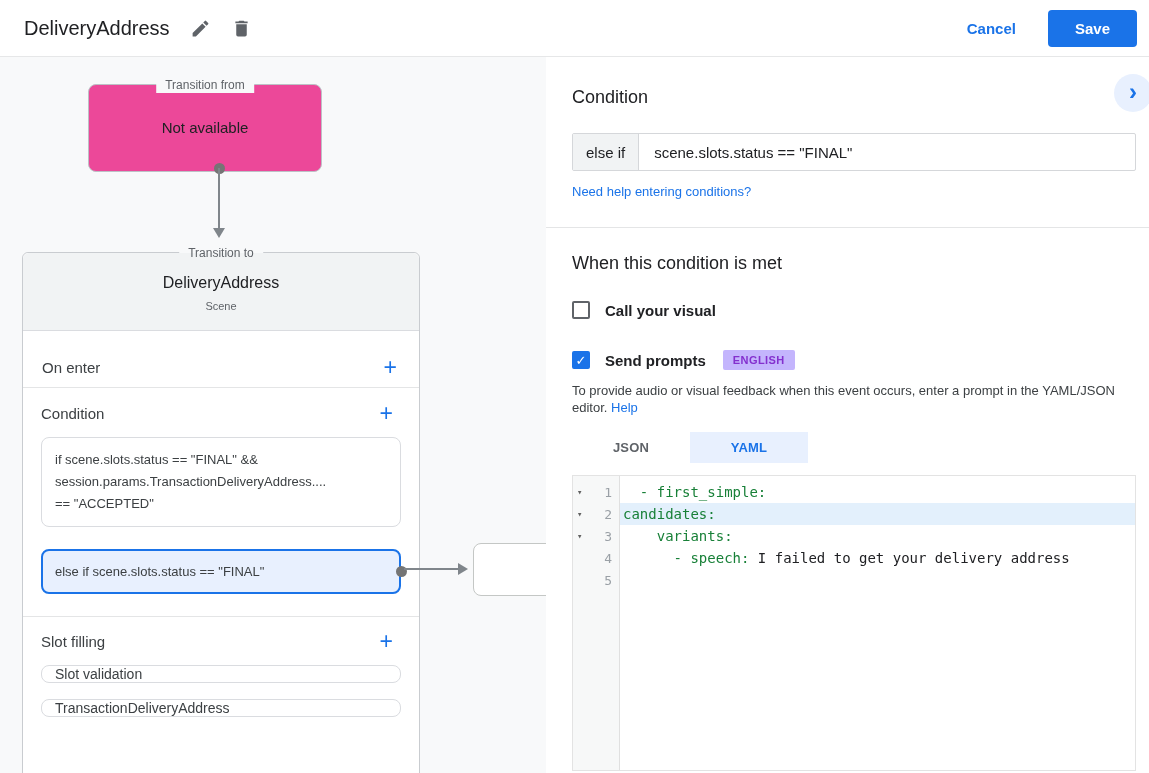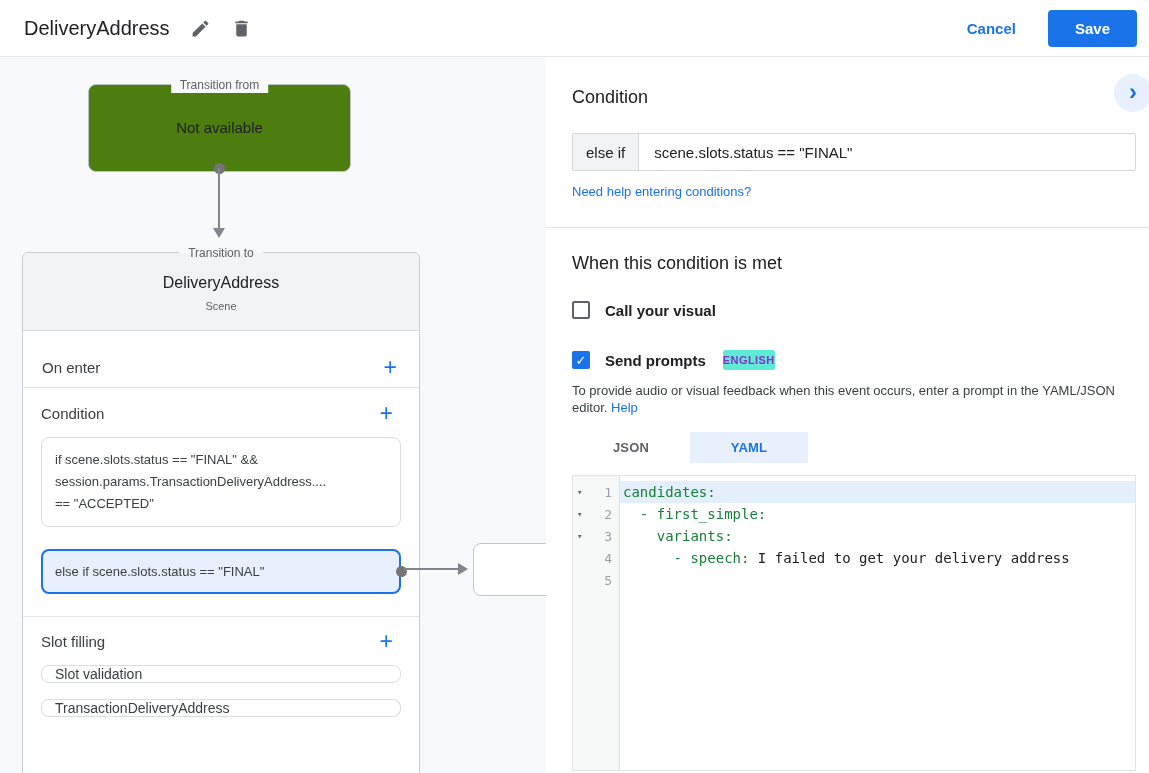--- a/index.html
+++ b/index.html
@@ -27,22 +27,22 @@
   .save-btn {
     border:none; background:#1a73e8; color:#fff; font-size:15px; font-weight:700;
     padding:10px 27px; border-radius:4px; margin-left:10px; cursor:pointer; font-family:inherit;
   }
   
   .canvas {
     position:absolute; top:57px; left:0; width:546px; height:716px;
     background:#f8f9fa; overflow:hidden;
   }
   .tf-box {
-    position:absolute; left:88px; top:27px; width:263px; height:88px;
-    background:#4d7c0f; border:1px solid #bdc1c6; border-radius:8px;
+    position:absolute; left:88px; top:27px; width:234px; height:88px;
+    background:#ec4899; border:1px solid #bdc1c6; border-radius:8px;
   }
   .legend {
     position:absolute; top:-8px; left:50%; transform:translateX(-50%);
     font-size:12px; color:#5f6368; padding:0 9px; line-height:16px; white-space:nowrap;
     background:#f8f9fa;
   }
   .legend-on-gray { background:linear-gradient(to bottom,#f8f9fa 50%,#f1f3f4 50%); }
   .tf-text { text-align:center; margin-top:34px; font-size:15px; color:#202124; }
   .connA-dot { position:absolute; left:214px; top:106px; width:11px; height:11px; border-radius:50%; background:#757575; }
   .connA-line { position:absolute; left:218px; top:111px; width:2px; height:60px; background:#80868b; }
@@ -109,22 +109,22 @@
   .check-row { display:flex; align-items:center; }
   .row1 { margin-top:27px; }
   .row2 { margin-top:31px; }
   .checkbox {
     width:18px; height:18px; border:2px solid #5f6368; border-radius:2px; background:#fff;
     cursor:pointer; flex:0 0 auto; display:flex; align-items:center; justify-content:center;
   }
   .checkbox.checked { background:#1a73e8; border-color:#1a73e8; color:#fff; font-size:13px; font-weight:700; }
   .check-label { margin-left:15px; font-size:15px; font-weight:700; color:#202124; }
   .lang-badge {
-    margin-left:17px; background:#5eead4; color:#8430ce; font-size:11px; font-weight:700;
-    letter-spacing:.4px; padding:4px 0; border-radius:2px;
+    margin-left:17px; background:#c4b5fd; color:#8430ce; font-size:11px; font-weight:700;
+    letter-spacing:.4px; padding:4px 10px; border-radius:2px;
   }
   .desc { margin-top:12px; font-size:13px; color:#3c4043; line-height:17px; max-width:566px; }
   .inline-link { color:#1a73e8; text-decoration:none; cursor:pointer; }
   .tabs { margin-top:16px; display:flex; }
   .tab { width:118px; height:31px; display:flex; align-items:center; justify-content:center;
     font-size:13px; font-weight:700; color:#5f6368; cursor:pointer; letter-spacing:.2px; }
   .tab.active { background:#e8f0fe; color:#1a73e8; }
   
   .editor {
     margin-top:12px; border:1px solid #e3e3e3; height:296px; display:flex;
@@ -278,22 +278,22 @@
         <div class="g-row">
             <span class="fold"></span>
             <span class="lnum">4</span>
           </div>
         <div class="g-row">
             <span class="fold"></span>
             <span class="lnum">5</span>
           </div>
       </div>
       <div class="code">
+        <div class="c-row"><span class="tok-key">  - first_simple:</span><span class="tok-text"></span></div>
         <div class="c-row hl"><span class="tok-key">candidates:</span><span class="tok-text"></span></div>
-        <div class="c-row"><span class="tok-key">  - first_simple:</span><span class="tok-text"></span></div>
         <div class="c-row"><span class="tok-key">    variants:</span><span class="tok-text"></span></div>
         <div class="c-row"><span class="tok-key">      - speech:</span><span class="tok-text"> I failed to get your delivery address</span></div>
         <div class="c-row"><span class="tok-key"></span><span class="tok-text"></span></div>
       </div>
     </div>
   </div>
 
 </div>
 
 </body></html>

